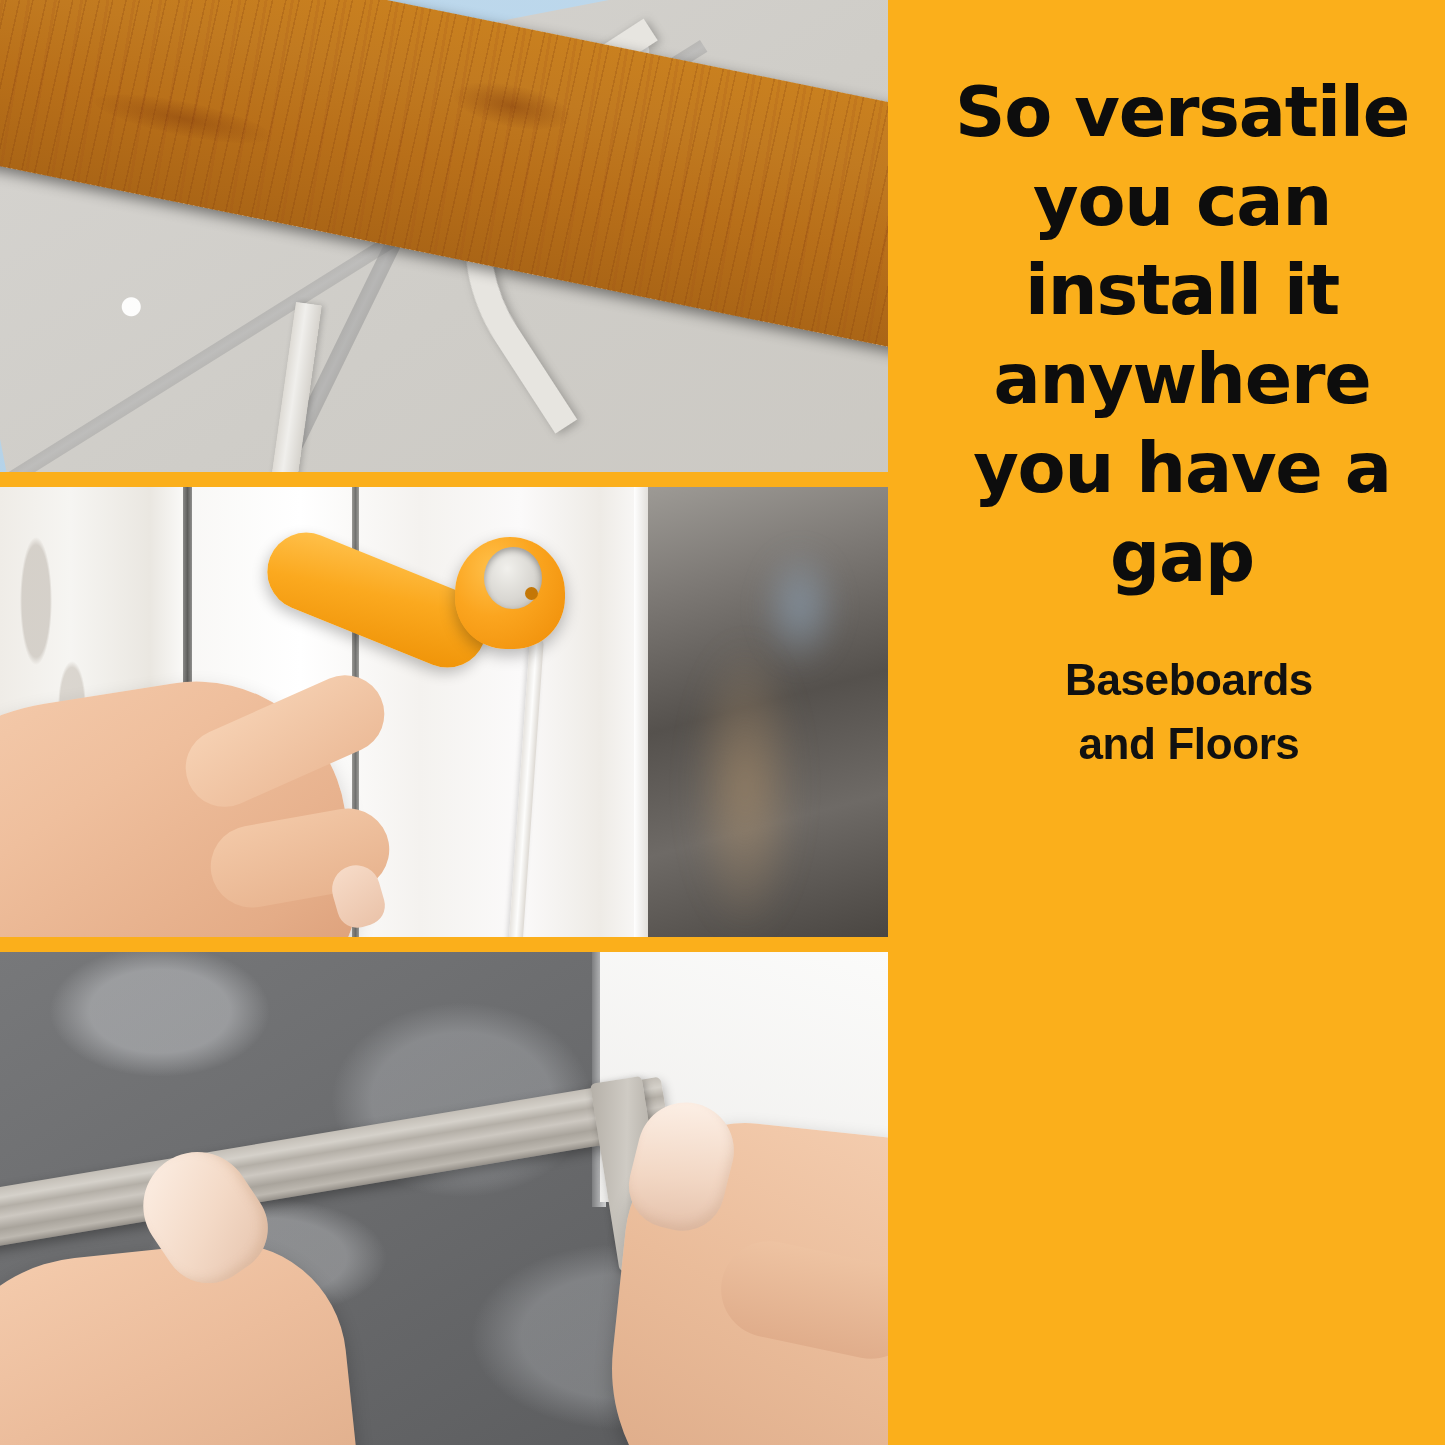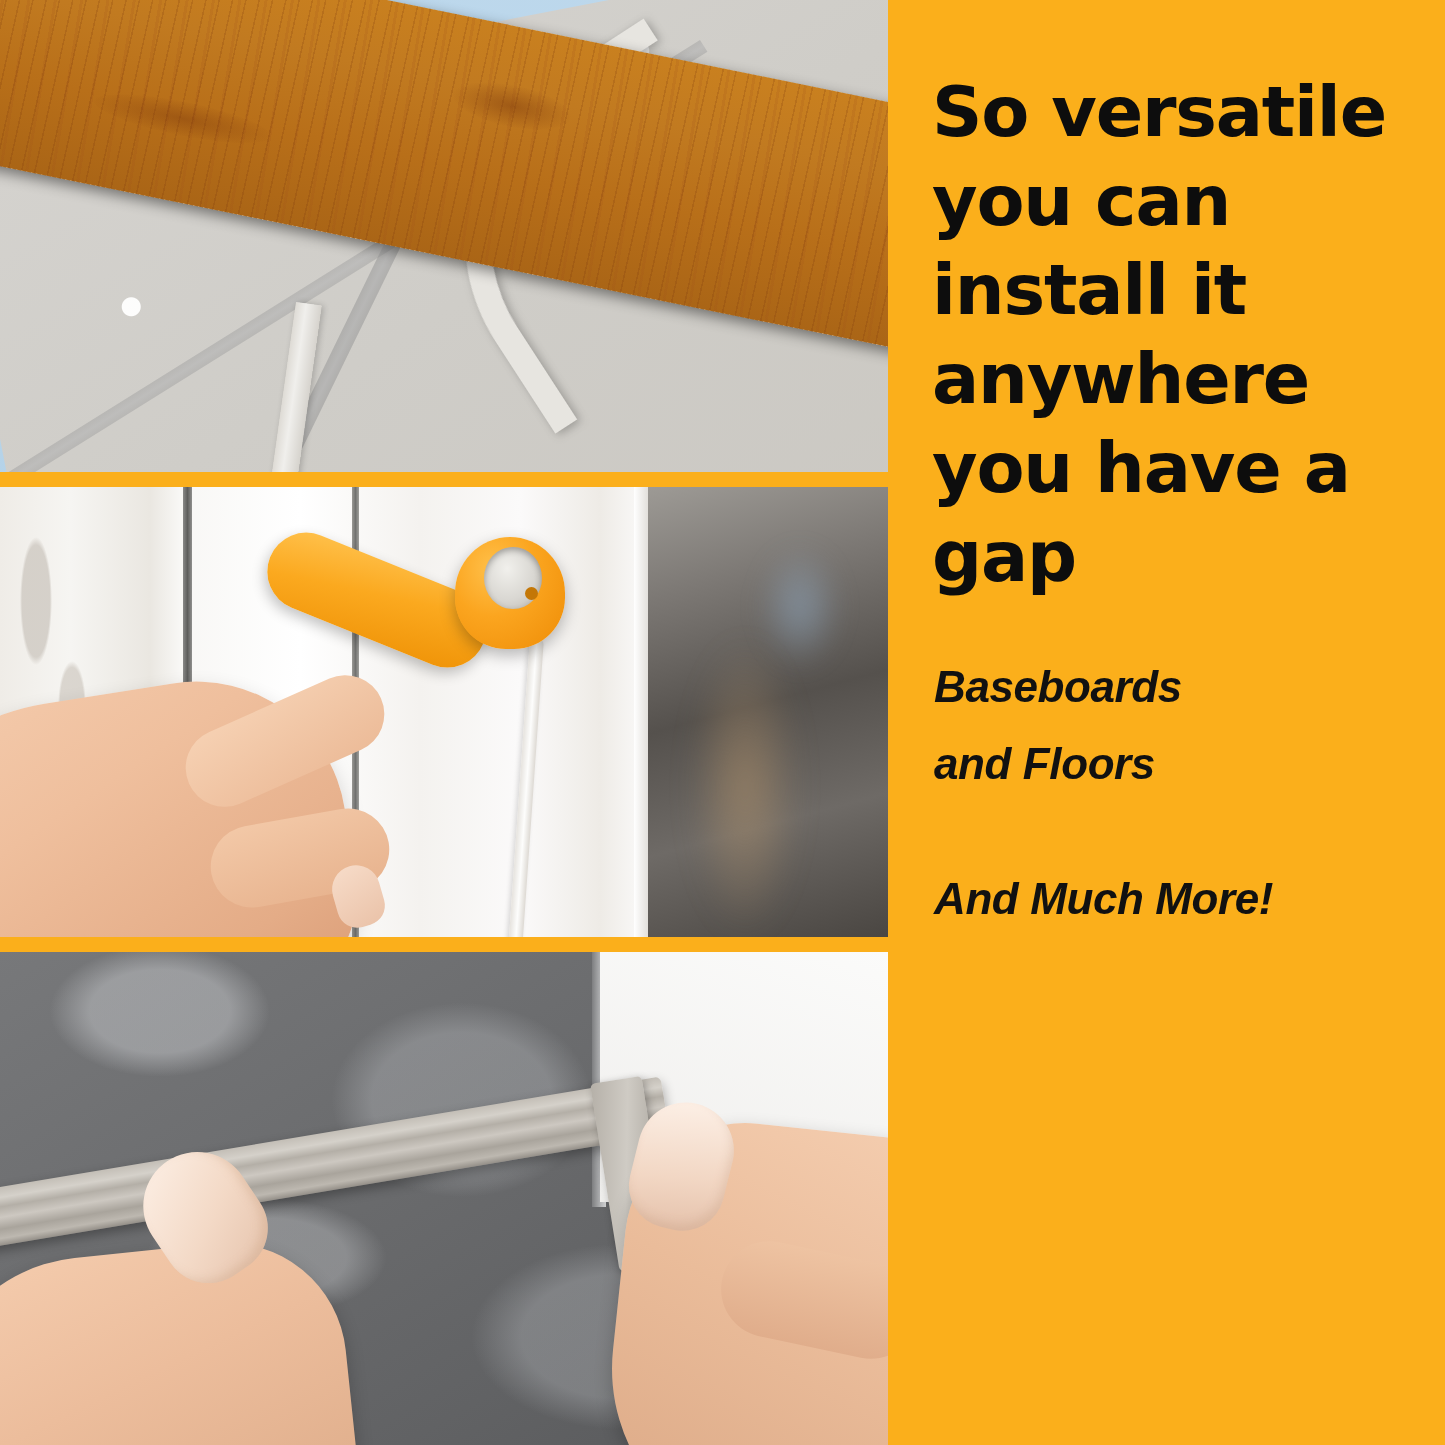--- a/index.html
+++ b/index.html
@@ -328,20 +328,21 @@
     background: linear-gradient(180deg, #eec3a2 0%, #e0ad8b 100%);
     transform: rotate(12deg);
   }
 
   
   .text-column {
     position: absolute;
     left: 888px; top: 0;
     width: 557px; height: 1136px;
     background: #FBAF1B;
+    text-align: center;
   }
   .headline {
     position: absolute;
     left: 44px;
     top: 68px;
     width: 500px;
     color: #0d0d0d;
     font-family: "DejaVu Sans", sans-serif;
     font-weight: bold;
     font-size: 70px;
@@ -352,24 +353,23 @@
     position: absolute;
     left: 46px;
     top: 648px;
     width: 510px;
     color: #111111;
   }
   .bullet {
     font-family: "Liberation Sans", sans-serif;
     font-weight: bold;
     font-size: 44px;
-    line-height: 77px;
+    line-height: 64px;
     letter-spacing: -0.4px;
     margin-bottom: 58px;
-    font-style: italic;
   }
   .bullet:last-child { margin-bottom: 0; }
 </style>
 </head>
 <body>
 
 <div class="poster">
 
   <div class="photo-column">
 
@@ -421,16 +421,15 @@
       <div class="p3-nail-right"></div>
     </div>
   </div>
 
   <div class="text-column">
 
     <div class="headline">So versatile you can install it anywhere you have a gap</div>
 
     <div class="bullets">
       <div class="bullet">Baseboards<br>and Floors</div>
-      <div class="bullet">And Much More!</div>
     </div>
   </div>
 </div>
 
 </body></html>

